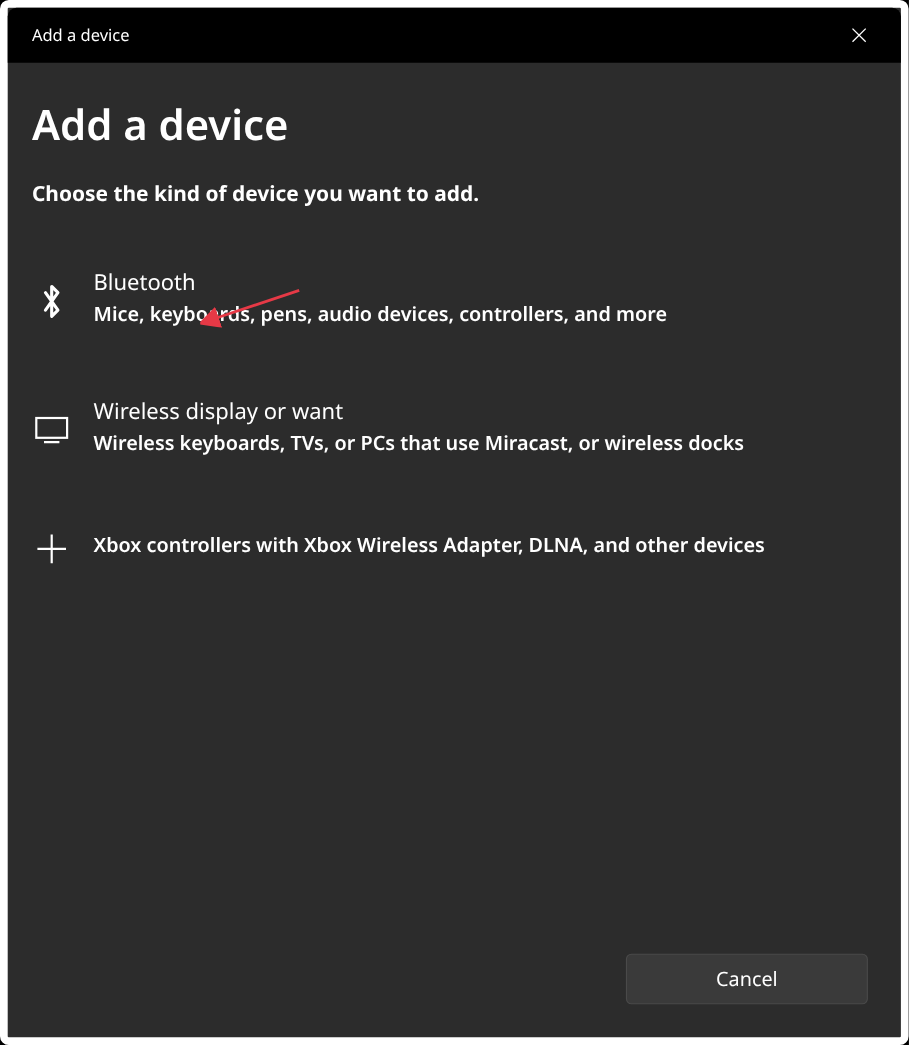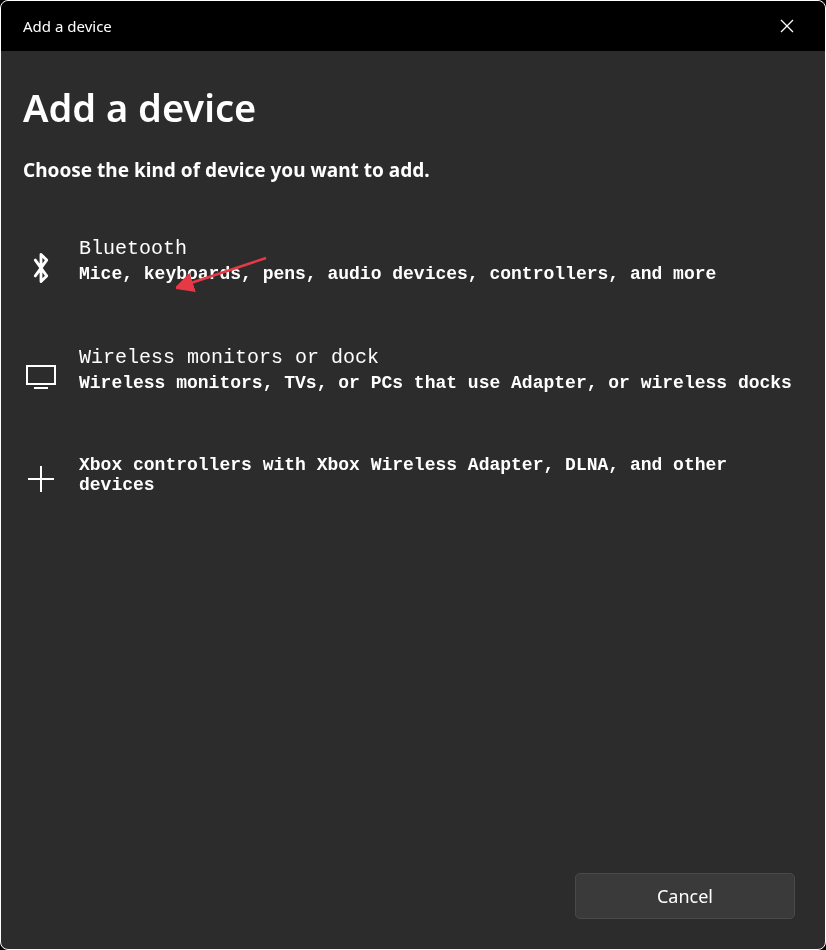--- a/index.html
+++ b/index.html
@@ -12,21 +12,21 @@
       height: 950px;
       background: #000;
       font-family: "Segoe UI", -apple-system, system-ui, sans-serif;
       color: #fff;
       overflow: hidden;
     }
     .window {
       width: 826px;
       height: 950px;
       background: #2c2c2c;
-      border: 1px solid #ffffff;
+      border: 7px solid #ffffff;
       border-radius: 8px;
       display: flex;
       flex-direction: column;
       position: relative;
     }
     .titlebar {
       height: 50px;
       background: #000;
       display: flex;
       align-items: center;
@@ -70,25 +70,24 @@
       font-weight: 700;
       color: #fff;
       margin-bottom: 40px;
     }
     .options {
       display: flex;
       flex-direction: column;
     }
     .option {
       display: flex;
-      align-items: flex-end;
+      align-items: center;
       gap: 22px;
       padding: 14px 2px 48px 2px;
       cursor: pointer;
-      font-family: Liberation Mono, monospace;
     }
     .option-icon {
       width: 32px;
       height: 32px;
       display: flex;
       align-items: center;
       justify-content: center;
       flex-shrink: 0;
       margin-top: 6px;
     }
@@ -170,22 +169,22 @@
       </div>
 
       <div class="option">
         <div class="option-icon">
           <svg width="32" height="28" viewBox="0 0 32 28">
             <rect x="2" y="3" width="28" height="18" stroke="#fff" stroke-width="2" fill="none"></rect>
             <line x1="9" y1="25" x2="23" y2="25" stroke="#fff" stroke-width="2"></line>
           </svg>
         </div>
         <div class="option-text">
-          <div class="option-title">Wireless monitors or dock</div>
-          <div class="option-desc">Wireless monitors, TVs, or PCs that use Adapter, or wireless docks</div>
+          <div class="option-title">Wireless display or want</div>
+          <div class="option-desc">Wireless keyboards, TVs, or PCs that use Miracast, or wireless docks</div>
         </div>
       </div>
 
       <div class="option">
         <div class="option-icon">
           <svg width="30" height="30" viewBox="0 0 30 30">
             <line x1="15" y1="2" x2="15" y2="28" stroke="#fff" stroke-width="2"></line>
             <line x1="2" y1="15" x2="28" y2="15" stroke="#fff" stroke-width="2"></line>
           </svg>
         </div>

